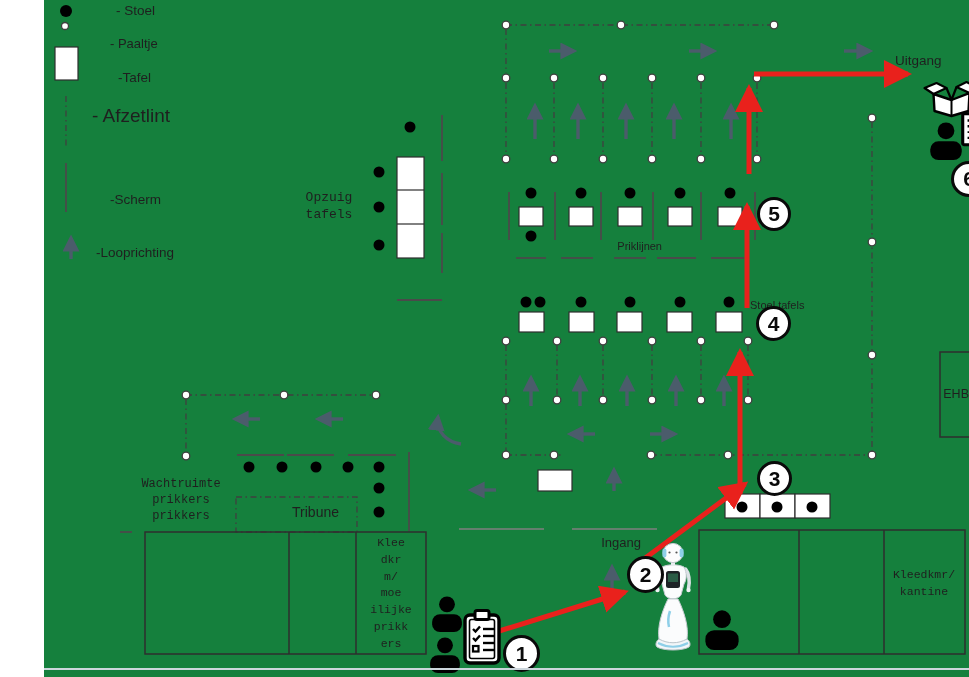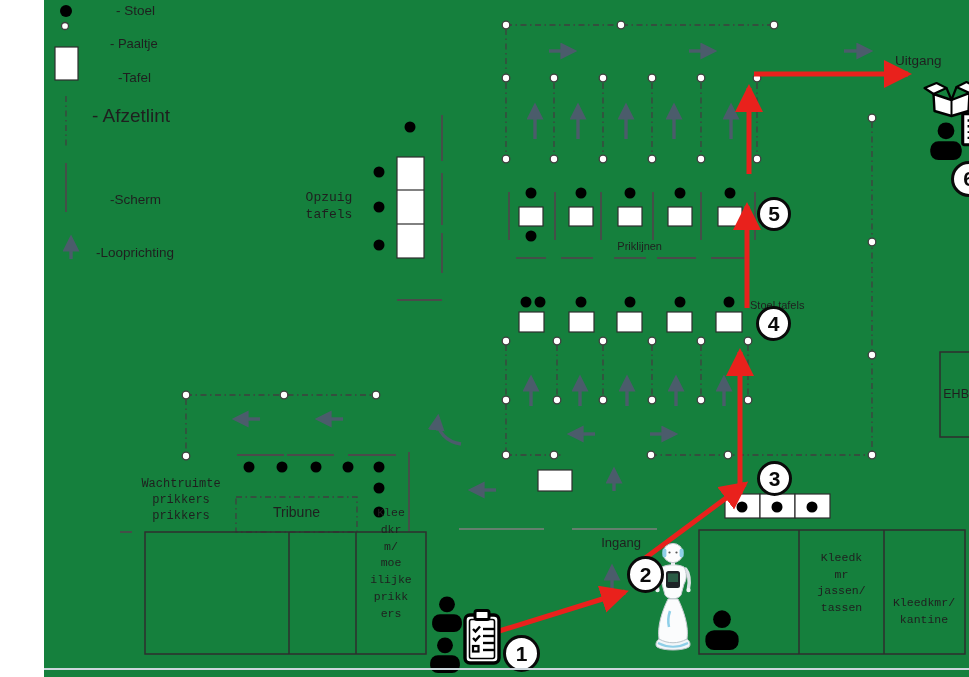--- a/index.html
+++ b/index.html
@@ -249,51 +249,45 @@
   <div class="lbl" style="left:74px;top:69px;font-size:13.5px">-Tafel</div>
   <div class="lbl" style="left:48px;top:104px;font-size:19px">- Afzetlint</div>
   <div class="lbl" style="left:66px;top:191px;font-size:13.5px">-Scherm</div>
   <div class="lbl" style="left:52px;top:244px;font-size:13.5px">-Looprichting</div>
 
   <div class="lbl" style="left:851px;top:52px;font-size:13.5px">Uitgang</div>
   <div class="lbl" style="left:533px;top:535px;width:64px;text-align:right;font-size:13px">Ingang</div>
   <div class="lbl" style="left:560px;top:239px;width:58px;text-align:right;font-size:11px">Priklijnen</div>
   <div class="lbl" style="left:706px;top:298px;width:74px;font-size:11px">Stoel tafels</div>
   <div class="lbl" style="left:896px;top:352px;width:42px;height:85px;display:flex;align-items:center;justify-content:center;font-size:12.5px">EHBO</div>
-  <div class="lbl" style="left:210px;top:503px;width:85px;text-align:center;font-size:14px">Tribune</div>
+  <div class="lbl" style="left:210px;top:503px;width:85px;text-align:right;font-size:14px">Tribune</div>
 
   <div class="lbl" style="left:253px;top:190px;width:64px;text-align:center;font-size:13px">
     <span class="ln">Opzuig</span>
     <span class="ln">tafels</span>
   </div>
 
   <div class="lbl" style="left:94px;top:476px;width:86px;text-align:center;font-size:12px;line-height:1.35">
     <span class="ln">Wachtruimte</span>
     <span class="ln">prikkers</span>
     <span class="ln">prikkers</span>
   </div>
 
-  <div class="lbl" style="left:314px;top:505px;width:66px;text-align:center;font-size:11.5px;line-height:1.46">
+  <div class="lbl" style="left:314px;top:535px;width:66px;text-align:center;font-size:11.5px;line-height:1.46">
     <span class="ln">Klee</span>
     <span class="ln">dkr</span>
     <span class="ln">m/</span>
     <span class="ln">moe</span>
     <span class="ln">ilijke</span>
     <span class="ln">prikk</span>
     <span class="ln">ers</span>
   </div>
 
-  <div class="lbl" style="left:757px;top:550px;width:81px;text-align:center;font-size:11.5px;line-height:1.45">
-    <span class="ln">Kleedk</span>
-    <span class="ln">mr</span>
-    <span class="ln">jassen/</span>
-    <span class="ln">tassen</span>
-  </div>
-
-  <div class="lbl" style="left:842px;top:595px;width:76px;text-align:center;font-size:11.5px;line-height:1.45">
+
+  <div class="lbl" style="left:842px;top:567px;width:76px;text-align:center;font-size:11.5px;line-height:1.45">
     <span class="ln">Kleedkmr/</span>
     <span class="ln">kantine</span>
   </div>
 
   <div class="icon" style="left:386px;top:592px;width:34px;height:44px">
     <svg width="34" height="44" viewBox="0 0 24 26">
         <circle cx="12" cy="6.2" r="5.6" fill="#000"></circle>
         <rect x="1.5" y="13.2" width="21" height="12.5" rx="5.5" fill="#000"></rect>
       </svg>
   </div>

